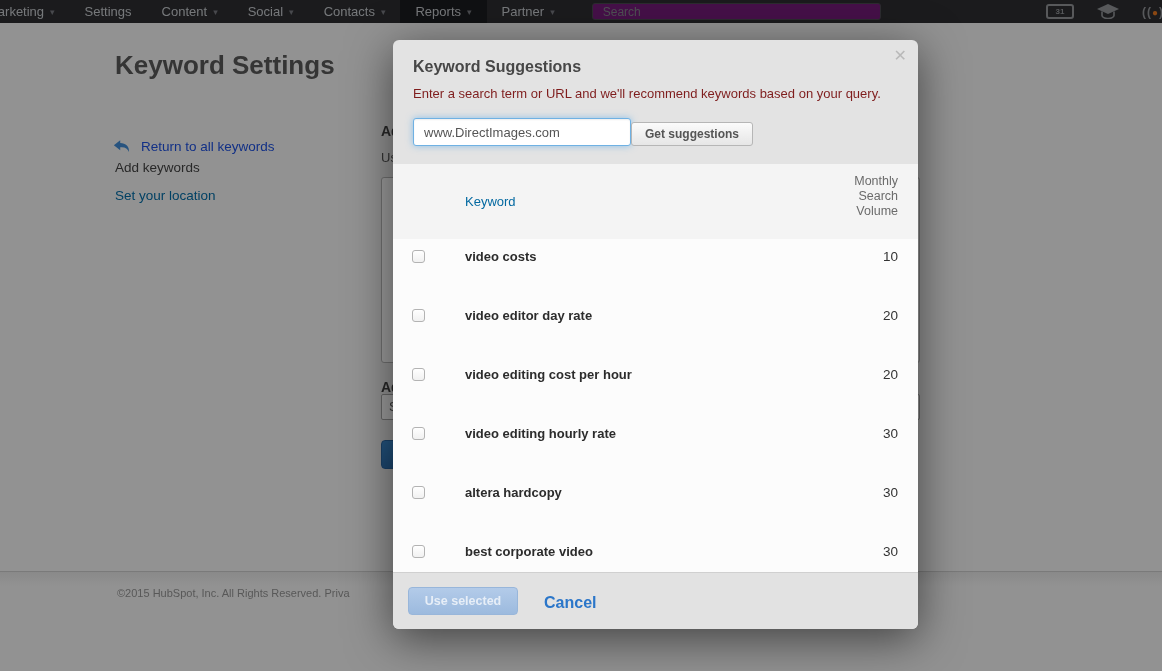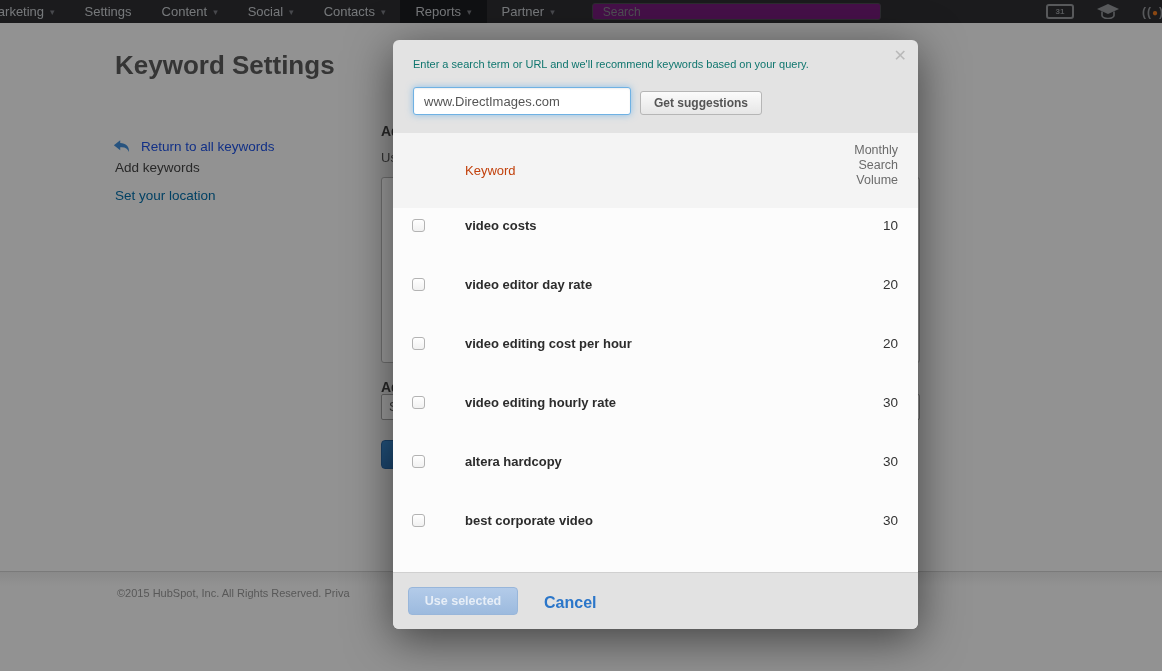--- a/index.html
+++ b/index.html
@@ -50,35 +50,35 @@
                  border-top:1px solid #c6c6c6; background:linear-gradient(#dedede,#ececec 14px); }
   .page-footer-text { position:absolute; left:117px; top:15px; font-size:11px; color:#8f8f8f; white-space:nowrap;text-align:right; }
 
   
   .backdrop { position:absolute; inset:0; background:rgba(0,0,0,0.38); z-index:5; }
   .modal { position:absolute; left:393px; top:40px; width:525px; height:589px; z-index:10;
            border-radius:6px; box-shadow:0 10px 46px rgba(0,0,0,0.55); overflow:hidden;
            display:flex; flex-direction:column; background:#e3e3e3; }
   .modal-header { position:relative; padding:18px 20px 18px; }
   .modal-title { font-size:16px; font-weight:bold; color:#474747; margin-bottom:10px; }
-  .modal-subtitle { font-size:11px; color:#0f766e; }
+  .modal-subtitle { font-size:13px; color:#7f1d1d; }
   .modal-close { position:absolute; top:8px; right:11px; font-size:16px; font-weight:bold;
                  color:#b9b9b9; cursor:pointer; line-height:1; }
   .input-row { margin-top:17px; display:flex; align-items:flex-end; }
   .kw-input { width:218px; height:28px; padding:0 10px; font-size:13px; color:#555;
               background:#fff; border:1px solid #6fb1e3; border-radius:3px; outline:none;
               box-shadow:0 0 7px rgba(82,168,236,.6), inset 0 1px 2px rgba(0,0,0,.07);
               font-family:"Liberation Sans","DejaVu Sans",sans-serif; }
-  .suggest-btn { margin-left:9px; height:24px; padding:0 13px; font-size:12px; font-weight:bold;
+  .suggest-btn { height:24px; padding:0 13px; font-size:12px; font-weight:bold;
                  color:#555; background:linear-gradient(#fbfbfb,#e6e6e6);
                  border:1px solid #b6b6b6; border-radius:3px; cursor:pointer;
                  font-family:"Liberation Sans","DejaVu Sans",sans-serif; }
   .modal-table { flex:1; background:#fcfcfc; position:relative; overflow:hidden; }
   .thead { position:relative; height:75px; background:#f4f4f4; }
-  .col-keyword { position:absolute; left:72px; top:30px; font-size:13px; color:#c2410c; }
+  .col-keyword { position:absolute; left:72px; top:30px; font-size:13px; color:#0369a1; }
   .col-volume { position:absolute; right:20px; top:10px; width:54px; text-align:right;
                 font-size:12.5px; color:#6b6b6b; line-height:15px; }
   .kw-row { position:relative; height:59px; }
   .kw-check { position:absolute; left:19px; top:11px; width:13px; height:13px;
               appearance:none; -webkit-appearance:none; background:linear-gradient(#fff,#f1f1f1);
               border:1px solid #b3b3b3; border-radius:3px; cursor:pointer; }
   .kw-name { position:absolute; left:72px; top:10px; font-size:13px; font-weight:bold; color:#2c2c2c; white-space:nowrap; }
   .kw-vol  { position:absolute; right:20px; top:10px; font-size:13.5px; color:#333; }
   .modal-footer { position:relative; height:57px; background:#e2e2e2; border-top:1px solid #d0d0d0; }
   .use-btn { position:absolute; left:15px; top:14px; width:110px; height:28px;
@@ -162,20 +162,21 @@
 
     <div class="page-footer">
       <div class="page-footer-text">©2015 HubSpot, Inc. All Rights Reserved.  Priva</div>
     </div>
   </div>
 
   <div class="backdrop"></div>
 
   <div class="modal">
     <div class="modal-header">
+      <div class="modal-title">Keyword Suggestions</div>
       <div class="modal-subtitle">Enter a search term or URL and we'll recommend keywords based on your query.</div>
       <span class="modal-close">✕</span>
       <div class="input-row">
         <input class="kw-input" type="text" value="www.DirectImages.com" style="">
         <button class="suggest-btn">Get suggestions</button>
       </div>
     </div>
 
     <div class="modal-table">
       <div class="thead">

